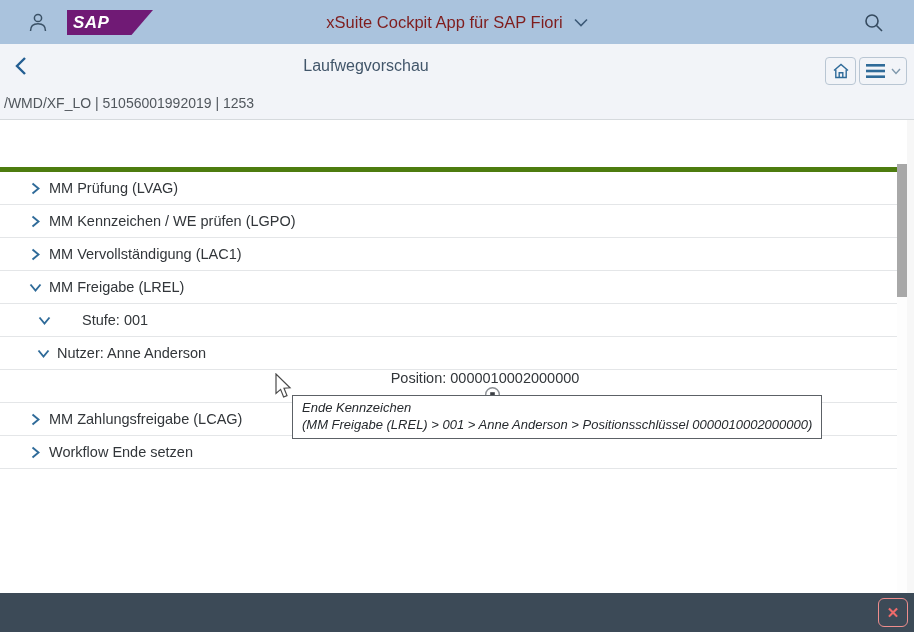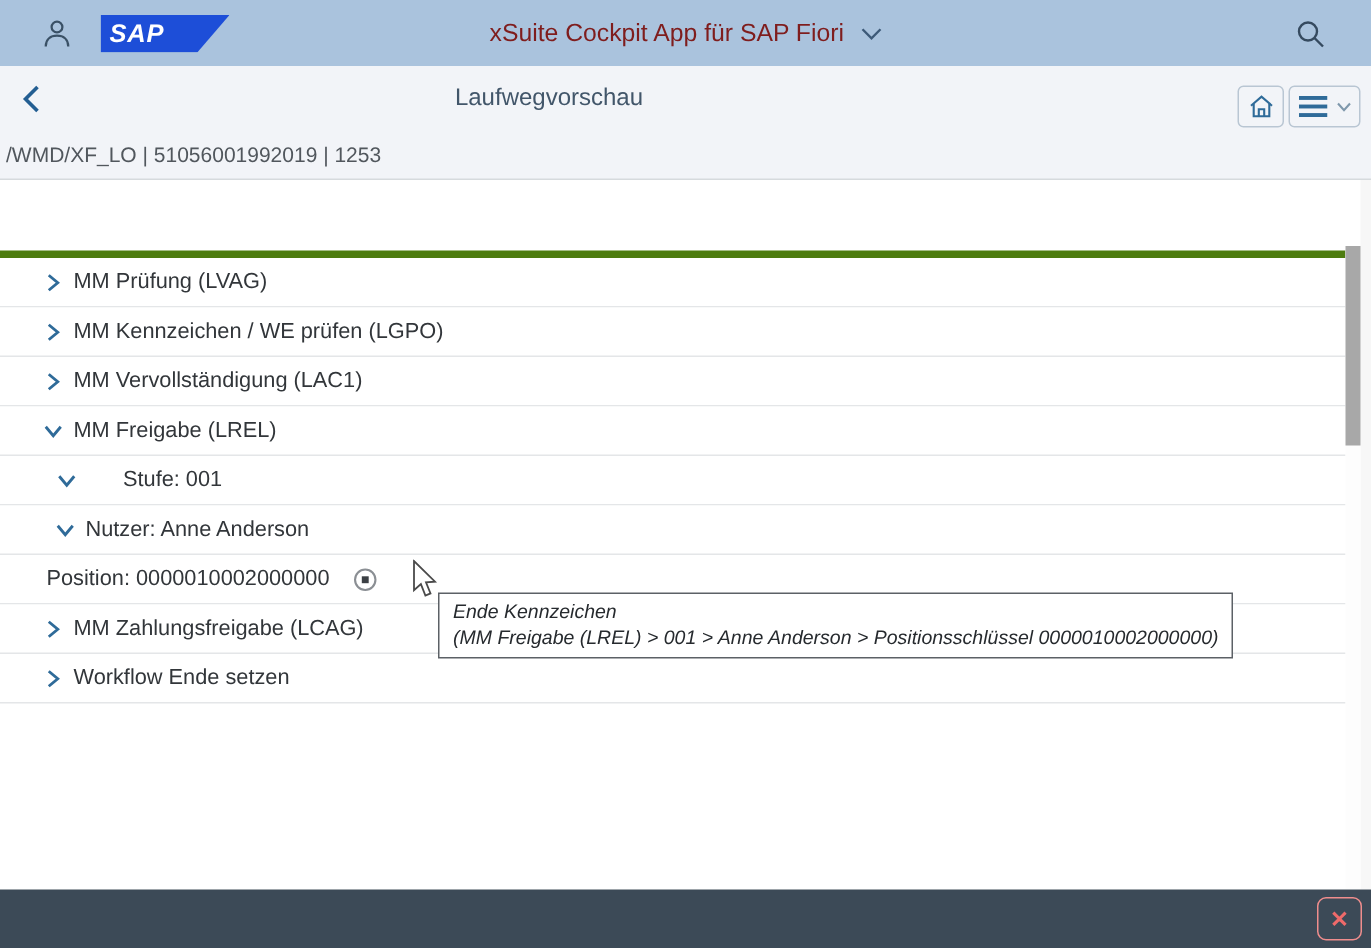--- a/index.html
+++ b/index.html
@@ -3,21 +3,21 @@
 <meta charset="utf-8">
 <style>
   * { box-sizing: border-box; margin: 0; padding: 0; }
   html,body { width: 914px; height: 632px; overflow: hidden; }
   body { font-family: "Liberation Sans", sans-serif; background: #ffffff; }
   #app { position: relative; width: 914px; height: 632px; background:#fff; }
 
   
   .topbar { position:absolute; left:0; top:0; width:914px; height:44px; background:#aac3dd; }
   .person-btn { position:absolute; left:27px; top:11px; width:22px; height:22px; cursor:pointer; }
-  .sap-logo { position:absolute; left:67px; top:10px; width:86px; height:25px; background:#1d4ed8;
+  .sap-logo { position:absolute; left:67px; top:10px; width:86px; height:25px; background:#701a75;
               clip-path: polygon(0 0, 100% 0, 75% 100%, 0 100%); display:flex; align-items:center; }
   .sap-logo span { color:#fff; font-weight:bold; font-style:italic; font-size:17px; letter-spacing:0.5px; padding-left:6px; }
   .shell-title { position:absolute; left:0; top:0; width:914px; height:44px; display:flex; align-items:center;
                  justify-content:center; gap:11px; color:#7f1d1d; font-size:16.5px; pointer-events:none; }
   .shell-title > * { pointer-events:auto; }
   .search-btn { position:absolute; left:863px; top:12px; width:22px; height:22px; cursor:pointer; }
 
   
   .page-head { position:absolute; left:0; top:44px; width:914px; height:76px; background:#f2f4f8;
                border-bottom:1px solid #d6dadd; }
@@ -42,21 +42,21 @@
   .combo.c1 { left:232px; width:198px; } .combo.c2 { left:526px; width:109px; } .combo.c3 { left:727px; width:166px; }
   .combo input { flex:1; border:0; outline:0; min-width:0; height:100%; font-size:14px; padding:0 6px;
                  font-family:"Liberation Sans",sans-serif; background:transparent; }
   .combo .dd { flex:0 0 auto; margin-right:8px; }
 
   
   .tree { position:absolute; left:0; top:167px; width:897px; border-top:5px solid #4d7c0f; background:#fff; }
   .trow { height:33px; display:flex; align-items:center; border-bottom:1px solid #e4e6e8; font-size:14.5px;
           color:#32363a; background:#fff; cursor:pointer; }
   .trow .chev { width:13px; height:13px; flex:0 0 13px; margin-right:7px; display:flex; align-items:center; justify-content:center; }
-  .lv0 { padding-left:29px; } .lv1 { padding-left:38px;gap:24px; } .lv2 { padding-left:37px; } .lv3 { padding-left:31px; }
+  .lv0 { padding-left:29px; } .lv1 { padding-left:38px;gap:24px; } .lv2 { padding-left:37px; } .lv3 { padding-left:73px;flex-direction:column; }
   .endmark { margin-left:15px; width:17px; height:17px; display:inline-flex; }
 
   
   .gutter { position:absolute; left:907px; top:120px; width:7px; height:473px; background:#f7f7f7; }
   .scroll-track { position:absolute; left:897px; top:167px; width:10px; height:426px; background:#fdfdfd; }
   .scroll-thumb { position:absolute; left:897px; top:164px; width:10px; height:133px; background:#a8a8a8; cursor:grab; }
 
   
   .tooltip { position:absolute; left:292px; top:395px; background:#fff; border:1px solid #5c6166; padding:3px 9px 5px 9px;
              font-size:13px; line-height:17px; color:#262a2e; white-space:nowrap; z-index:30;font-style:italic; }

